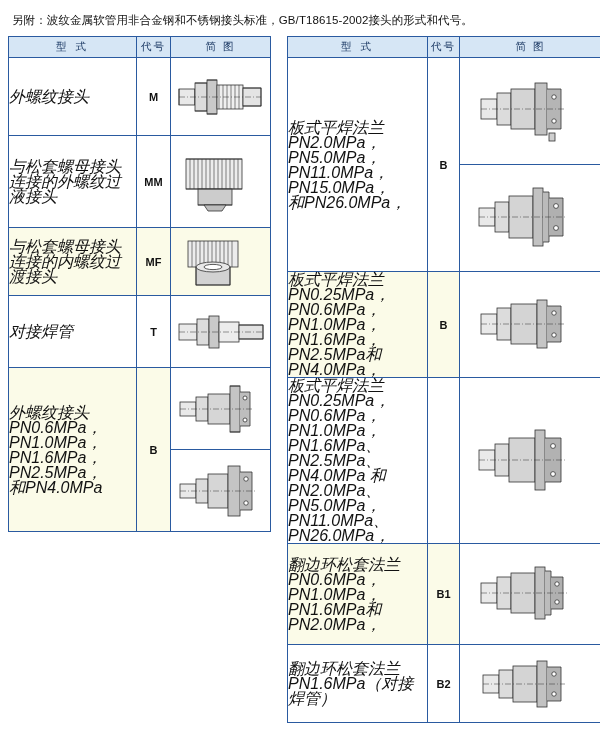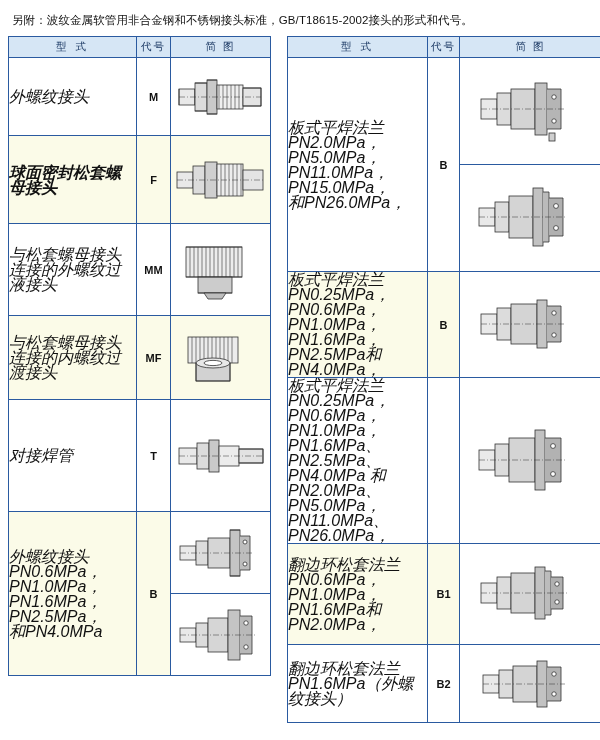--- a/index.html
+++ b/index.html
@@ -141,44 +141,20 @@
                   </g>
                   <rect x="70" y="19" width="18" height="18" fill="#e4e4e4"></rect>
                   <path d="M70 19 h18 M70 37 h18 M88 19 v18"></path>
                   <path d="M6 28 L88 28" stroke-dasharray="6 2 1 2" stroke-width="0.5"></path>
                 </g>
               </svg>
             </div>
           </td>
         </tr>
 
-        <tr style="height:88px;">
-          <td class="desc shaded">
-            <span class="strong">球面密封松套螺母接头</span>
-          </td>
-          <td class="code shaded">F</td>
-          <td class="fig shaded">
-            <div class="fig-box">
-              <svg width="96" height="60" viewBox="0 0 96 60">
-                <g fill="none" stroke="#333" stroke-width="0.8">
-                  <rect x="4" y="22" width="16" height="16" fill="#e9e9e9"></rect>
-                  <rect x="20" y="16" width="12" height="28" fill="#dcdcdc"></rect>
-                  <rect x="32" y="12" width="12" height="36" fill="#cfcfcf"></rect>
-                  <path d="M44 18 q10 12 0 24" fill="#e2e2e2"></path>
-                  <rect x="44" y="14" width="26" height="32" fill="#ededed"></rect>
-                  <g stroke-width="0.6">
-                    <path d="M48 14 v32 M52 14 v32 M56 14 v32 M60 14 v32 M64 14 v32 M68 14 v32"></path>
-                  </g>
-                  <rect x="70" y="20" width="20" height="20" fill="#e4e4e4"></rect>
-                  <path d="M4 30 L90 30" stroke-dasharray="6 2 1 2" stroke-width="0.5"></path>
-                </g>
-              </svg>
-            </div>
-          </td>
-        </tr>
 
         <tr style="height:92px;margin-top:20px;">
           <td class="desc">与松套螺母接头连接的外螺纹过液接头</td>
           <td class="code">MM</td>
           <td class="fig">
             <div class="fig-box">
               <svg width="90" height="62" viewBox="0 0 90 62">
                 <g fill="none" stroke="#333" stroke-width="0.8">
                   <rect x="10" y="8" width="56" height="30" fill="#ececec"></rect>
                   <g stroke-width="0.6">
@@ -187,42 +163,42 @@
                   <rect x="22" y="38" width="34" height="16" fill="#cccccc"></rect>
                   <path d="M22 38 h34 M22 54 h34"></path>
                   <path d="M28 54 l4 6 h14 l4 -6 z" fill="#bdbdbd"></path>
                   <path d="M10 8 h56 M10 38 h12 M56 38 h10"></path>
                 </g>
               </svg>
             </div>
           </td>
         </tr>
 
-        <tr style="height:84px;margin-left:12px;">
+        <tr style="height:68px;margin-left:12px;">
           <td class="desc shaded">与松套螺母接头连接的内螺纹过渡接头</td>
           <td class="code shaded">MF</td>
           <td class="fig shaded">
             <div class="fig-box">
               <svg width="90" height="58" viewBox="0 0 90 58">
                 <g fill="none" stroke="#333" stroke-width="0.8">
                   <rect x="12" y="8" width="50" height="26" fill="#ececec"></rect>
                   <g stroke-width="0.6">
                     <path d="M16 8 v26 M20 8 v26 M24 8 v26 M28 8 v26 M32 8 v26 M36 8 v26 M40 8 v26 M44 8 v26 M48 8 v26 M52 8 v26 M56 8 v26"></path>
                   </g>
                   <rect x="20" y="34" width="34" height="18" fill="#d2d2d2"></rect>
                   <ellipse cx="37" cy="34" rx="17" ry="5" fill="#e8e8e8"></ellipse>
                   <ellipse cx="37" cy="34" rx="9" ry="2.6" fill="#ffffff"></ellipse>
                   <path d="M20 34 v18 M54 34 v18 M20 52 h34"></path>
                 </g>
               </svg>
             </div>
           </td>
         </tr>
 
-        <tr style="height:112px;">
+        <tr style="height:72px;">
           <td class="desc">对接焊管</td>
           <td class="code">T</td>
           <td class="fig">
             <div class="fig-box">
               <svg width="96" height="56" viewBox="0 0 96 56">
                 <g fill="none" stroke="#333" stroke-width="0.8">
                   <rect x="6" y="20" width="18" height="16" fill="#e9e9e9"></rect>
                   <rect x="24" y="15" width="12" height="26" fill="#dcdcdc"></rect>
                   <rect x="36" y="12" width="10" height="32" fill="#c9c9c9"></rect>
                   <rect x="46" y="18" width="20" height="20" fill="#ececec"></rect>
@@ -417,21 +393,21 @@
                   <path d="M10 36 L96 36" stroke-dasharray="6 2 1 2" stroke-width="0.5"></path>
                 </g>
               </svg>
             </div>
           </td>
         </tr>
 
         <tr style="height:78px;">
           <td class="desc">
             <div>翻边环松套法兰</div>
-            <div>PN1.6MPa（外螺纹接头）</div>
+            <div>PN1.6MPa（对接焊管）</div>
           </td>
           <td class="code">B2</td>
           <td class="fig">
             <div class="fig-box">
               <svg width="120" height="66" viewBox="0 0 120 66">
                 <g fill="none" stroke="#333" stroke-width="0.8">
                   <rect x="12" y="24" width="16" height="18" fill="#e9e9e9"></rect>
                   <rect x="28" y="19" width="14" height="28" fill="#dcdcdc"></rect>
                   <rect x="42" y="15" width="24" height="36" fill="#d4d4d4"></rect>
                   <rect x="66" y="10" width="10" height="46" fill="#c2c2c2"></rect>

